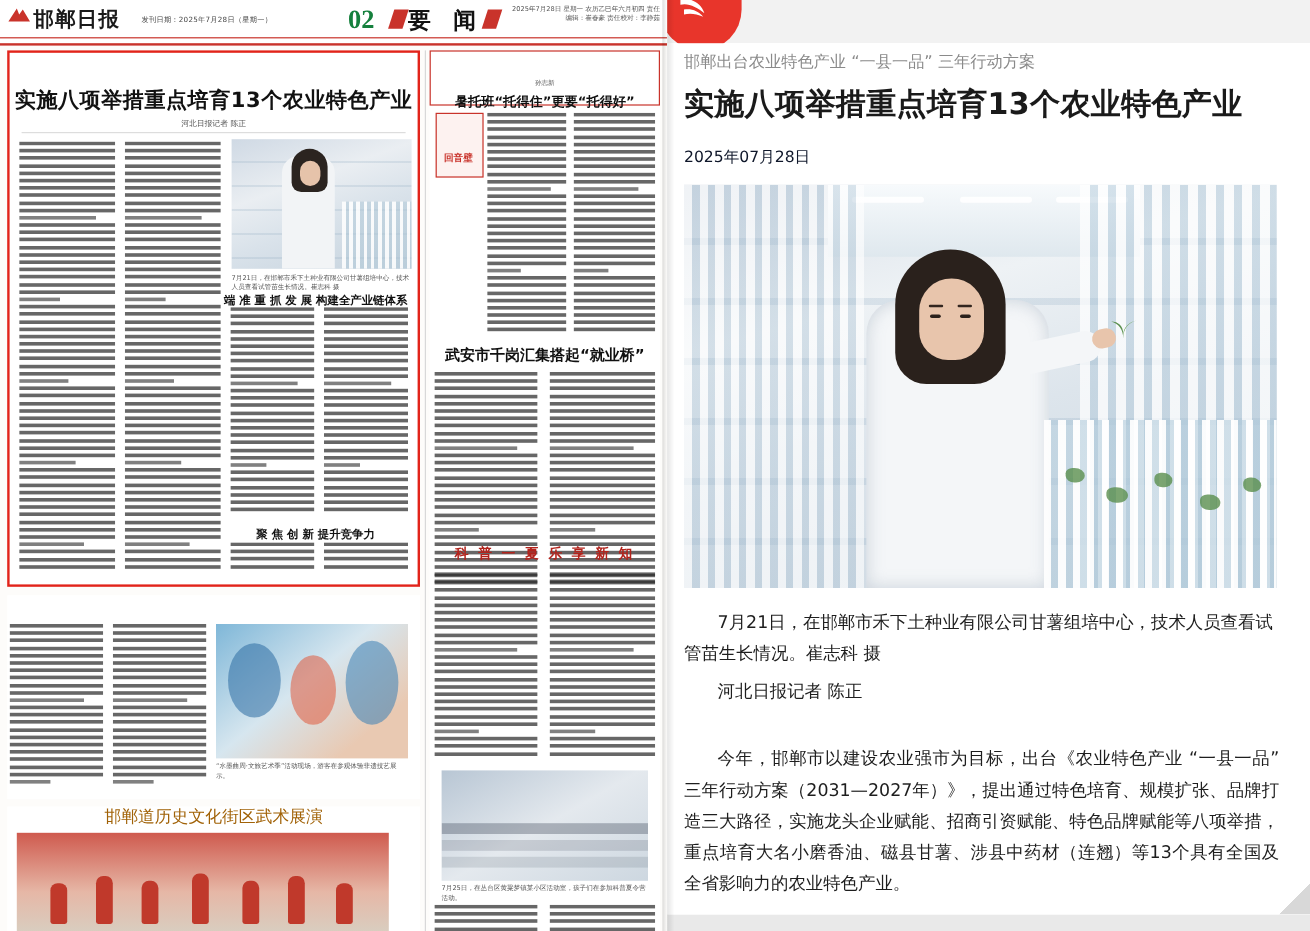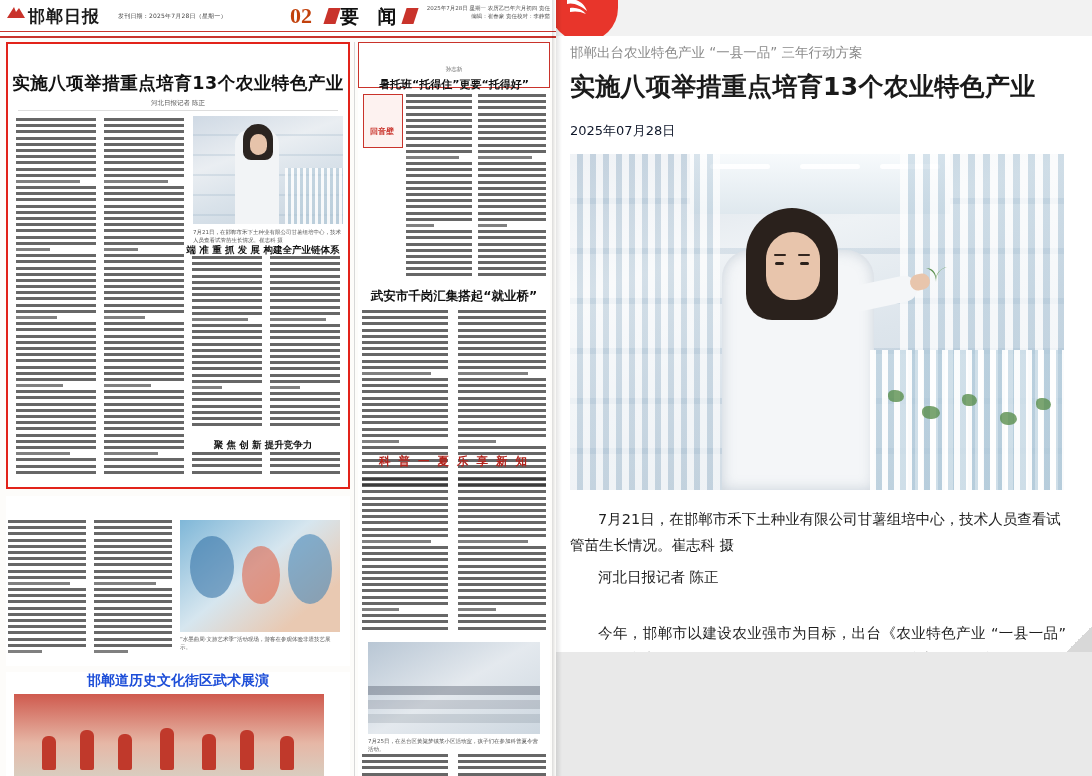--- a/index.html
+++ b/index.html
@@ -16,21 +16,21 @@
     position:absolute;left:0;top:0;width:556px;height:776px;
     background:#fdfcfa;overflow:hidden;
   }
   .paper-inner{position:absolute;left:0;top:0;width:556px;height:776px;}
 
   
   .masthead{position:absolute;left:0;top:0;width:556px;height:36px;border-bottom:2px solid #c9332b;background:#fff;}
   .mh-logo{position:absolute;left:6px;top:4px;width:20px;height:20px;}
   .mh-title{position:absolute;left:28px;top:5px;font-size:17px;font-weight:bold;color:#1a1a1a;letter-spacing:1px;font-family:"DejaVu Sans",sans-serif;}
   .mh-date{position:absolute;left:118px;top:12px;font-size:6px;color:#444;letter-spacing:.2px;}
-  .mh-pageno{position:absolute;left:290px;top:3px;font-size:22px;font-weight:bold;color:#c2410c;font-family:"Liberation Serif",serif;}
+  .mh-pageno{position:absolute;left:290px;top:3px;font-size:22px;font-weight:bold;color:#15803d;font-family:"Liberation Serif",serif;}
   .mh-sec{position:absolute;left:340px;top:4px;font-size:19px;font-weight:bold;color:#111;letter-spacing:6px;}
   .mh-sec-bar{position:absolute;left:326px;top:8px;width:12px;height:16px;background:#c9332b;transform:skewX(-18deg);}
   .mh-sec-bar2{position:absolute;left:404px;top:8px;width:12px;height:16px;background:#c9332b;transform:skewX(-18deg);}
   .mh-right{position:absolute;left:422px;top:4px;width:128px;font-size:5.5px;line-height:8px;color:#555;text-align:right;}
   .mh-rule{position:absolute;left:0;top:31px;width:556px;height:1px;background:#c9332b;}
 
   
   .lead{
     position:absolute;left:6px;top:42px;width:344px;height:447px;
     border:2px solid #e2231a;background:#fff;box-sizing:border-box;
@@ -65,21 +65,21 @@
   .tline.sh{opacity:.6;}
 
   
   .st2{position:absolute;left:6px;top:496px;width:344px;height:170px;background:#fff;}
   .st2-head{position:absolute;left:0;top:0;width:344px;text-align:center;font-size:14px;font-weight:bold;color:#111;}
   .st2-photo{position:absolute;left:174px;top:24px;width:160px;height:112px;background:linear-gradient(140deg,#7fb7d8,#d6e6ef 45%,#e9c9b2 80%);overflow:hidden;}
   .st2-photo .blob{position:absolute;background:#2b6ca3;opacity:.55;border-radius:50%;}
   .st2-cap{position:absolute;left:174px;top:139px;width:160px;font-size:5.5px;line-height:8px;color:#555;}
 
   .st3{position:absolute;left:6px;top:672px;width:344px;height:104px;background:#fff;}
-  .st3-head{position:absolute;left:0;top:0;width:344px;text-align:center;font-size:14px;font-weight:bold;color:#1d4ed8;}
+  .st3-head{position:absolute;left:0;top:0;width:344px;text-align:center;font-size:14px;font-weight:normal;color:#a16207;}
   .st3-photo{position:absolute;left:8px;top:22px;width:310px;height:82px;background:linear-gradient(180deg,#cf5a4e,#e6b7a6 60%,#d9cdbf);overflow:hidden;}
   .st3-dancer{position:absolute;bottom:6px;width:14px;height:34px;background:#c0392b;border-radius:6px 6px 2px 2px;}
 
   
   .midcol{position:absolute;left:358px;top:42px;width:192px;height:734px;background:#fff;}
   .mc-box{position:absolute;left:0;top:0;width:192px;height:46px;border:1px solid #c9332b;box-sizing:border-box;}
   .mc-box-title{position:absolute;left:0;top:6px;width:192px;text-align:center;font-size:11px;font-weight:bold;color:#111;margin-top:29px;}
   .mc-box-by{position:absolute;left:0;top:24px;width:192px;text-align:center;font-size:5.5px;color:#666;}
   .mc-stamp{position:absolute;left:5px;top:52px;width:38px;height:52px;border:1px solid #c9332b;background:#fdf2f0;}
   .mc-stamp-t{position:absolute;left:5px;top:84px;width:38px;text-align:center;font-size:8px;font-weight:bold;color:#c9332b;}
@@ -90,21 +90,21 @@
   .mc-cap{position:absolute;left:10px;top:695px;width:172px;font-size:5.5px;line-height:8px;color:#555;}
 
   .vsep{position:absolute;background:#d8d8d8;width:1px;}
 
   
   .paper-edge{position:absolute;left:552px;top:0;width:4px;height:776px;
     background:linear-gradient(to right,rgba(0,0,0,.13),rgba(0,0,0,0));}
 
   
   .pane{
-    position:absolute;left:556px;top:0;width:536px;height:652px;
+    position:absolute;left:556px;top:0;width:536px;height:762px;
     background:#ffffff;overflow:hidden;
   }
   .pane-top{position:absolute;left:0;top:0;width:536px;height:36px;background:#f2f2f2;}
   .logo-badge{
     position:absolute;left:-6px;top:-14px;width:68px;height:56px;border-radius:0 0 34px 34px;
     background:#e8352b;
   }
   .logo-mark{position:absolute;left:14px;top:10px;width:26px;height:20px;}
   .toutiao-swoosh{fill:#ffffff;}
 

